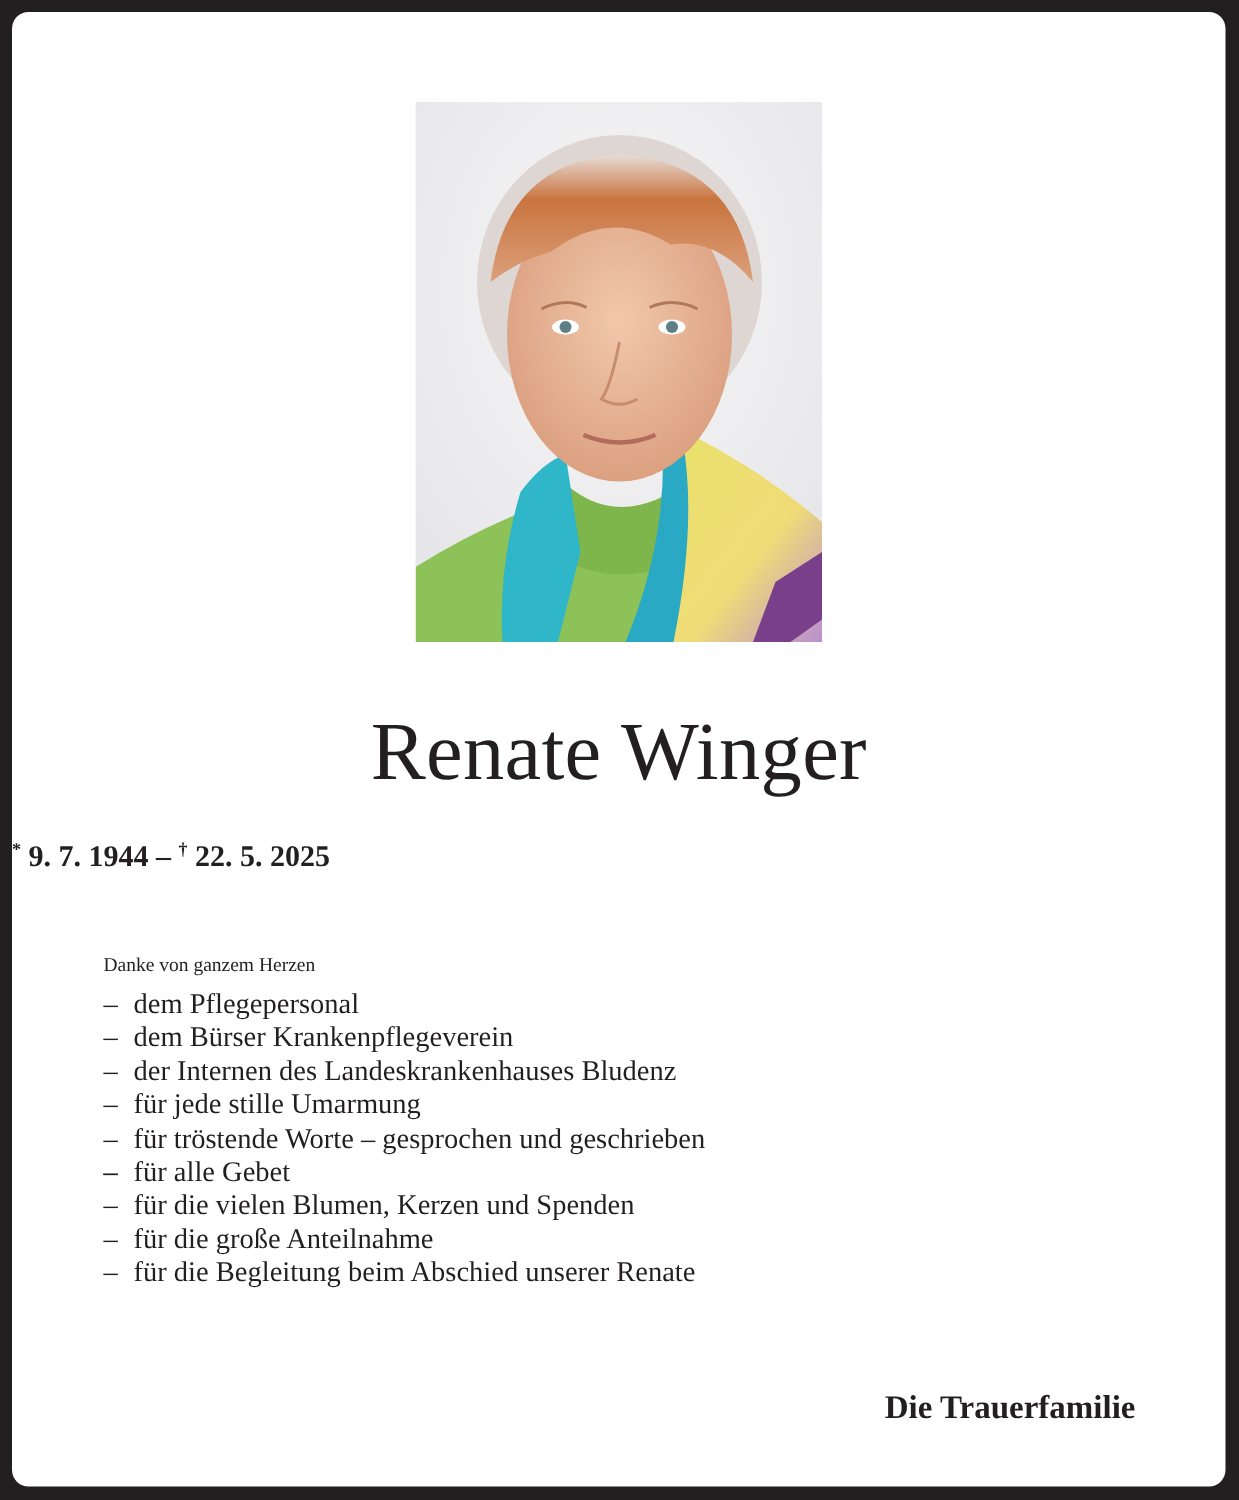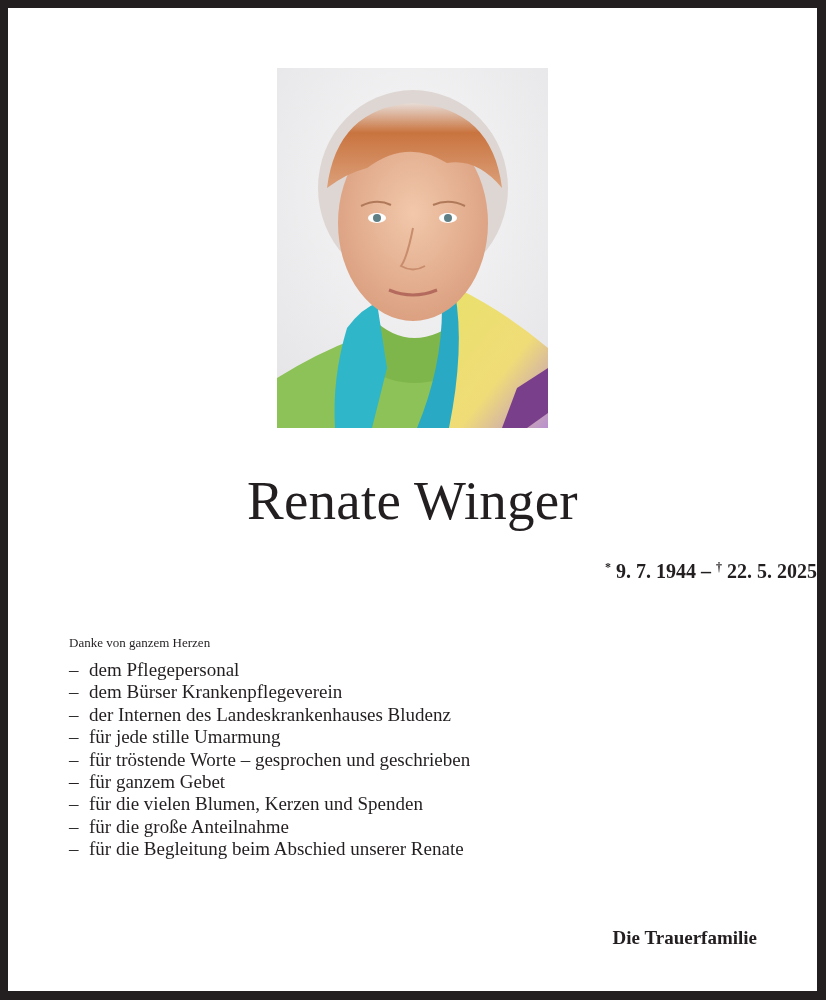--- a/index.html
+++ b/index.html
@@ -1,57 +1,58 @@
 <!DOCTYPE html>
 <html><head>
 <meta charset="utf-8">
 <style>
   html, body { margin: 0; padding: 0; background: #231f20; }
   body { width: 826px; height: 1000px; position: relative; overflow: hidden; }
   .frame {
     position: absolute; left: 8px; top: 8px; width: 809px; height: 983px;
     background: #ffffff;
+    border-radius: 11px;
   }
   .photo {
     position: absolute; left: 269px; top: 60px; width: 271px; height: 360px;
     overflow: hidden; background: #f1f1f2;
   }
   .photo svg { display: block; width: 100%; height: 100%; }
   .name {
     position: absolute; left: 0; right: 0; top: 462px; text-align: center;
     font-family: "Liberation Serif", "DejaVu Serif", serif;
     font-size: 55px; line-height: 62px; color: #231f20; letter-spacing: 0.2px;
   }
   .subtitle {
     position: absolute; left: 0; right: 0; top: 528px; text-align: center;
     font-family: "Liberation Serif", "DejaVu Serif", serif; font-weight: bold;
     font-size: 20px; line-height: 23px; color: #231f20;
   }
   .dates {
-    position: absolute; left: 0; right: 0; top: 552px; text-align: right;
+    position: absolute; left: 0; right: 0; top: 552px; text-align: left;
     font-family: "Liberation Serif", "DejaVu Serif", serif; font-weight: bold;
-    font-size: 20px; line-height: 23px; color: #231f20; margin-left: 12px;
+    font-size: 20px; line-height: 23px; color: #231f20;
   }
   .dates sup { font-size: 12px; vertical-align: 7px; line-height: 0; }
   .intro {
     position: absolute; left: 61px; top: 624px;
     font-family: "Liberation Serif", "DejaVu Serif", serif;
     font-size: 13px; line-height: 22px; color: #231f20;
   }
   .list {
     position: absolute; left: 61px; top: 651px; margin: 0; padding: 0; list-style: none;
     font-family: "Liberation Serif", "DejaVu Serif", serif;
     font-size: 19px; line-height: 22.4px; color: #231f20;
   }
   .list li { position: relative; padding-left: 20px; white-space: nowrap; }
   .list li .dash { position: absolute; left: 0; top: 0; }
   .signature {
     position: absolute; right: 60px; top: 919px;
     font-family: "Liberation Serif", "DejaVu Serif", serif; font-weight: bold;
-    font-size: 19px; line-height: 22px; color: #231f20;
+    font-size: 22px; line-height: 22px; color: #231f20;
   }
 </style>
 </head>
 <body>
 
 <div class="frame">
 
   <div class="photo" aria-label="Portrait photo of Renate Winger">
     <svg viewBox="0 0 271 360" preserveAspectRatio="none">
       <defs>
@@ -117,20 +118,20 @@
 
   <div class="intro">Danke von ganzem Herzen</div>
 
   <ul class="list">
     <li><span class="dash">–</span><span>dem Pflegepersonal</span></li>
     <li><span class="dash">–</span><span>dem Bürser Krankenpflegeverein</span></li>
     <li><span class="dash">–</span><span>der Internen des Landeskrankenhauses Bludenz</span></li>
     <li><span class="dash">–</span><span>für jede stille Umarmung</span></li>
     <li><span class="dash">–</span><span>für tröstende Worte – gesprochen und geschrieben</span></li>
     <li><span class="dash">–</span></li>
-    <li><span class="dash">–</span><span>für ganzem Gebet</span></li>
+    <li><span class="dash">–</span><span>für alle Gebet</span></li>
     <li><span class="dash">–</span><span>für die vielen Blumen, Kerzen und Spenden</span></li>
     <li><span class="dash">–</span><span>für die große Anteilnahme</span></li>
     <li><span class="dash">–</span><span>für die Begleitung beim Abschied unserer Renate</span></li>
   </ul>
 
   <div class="signature">Die Trauerfamilie</div>
 </div>
 
 </body></html>

